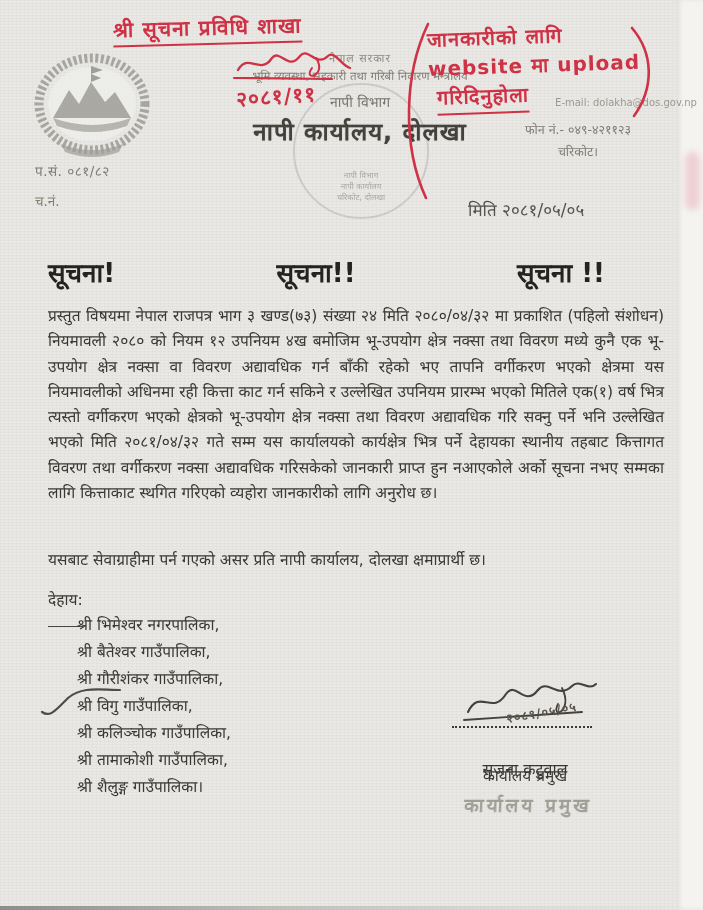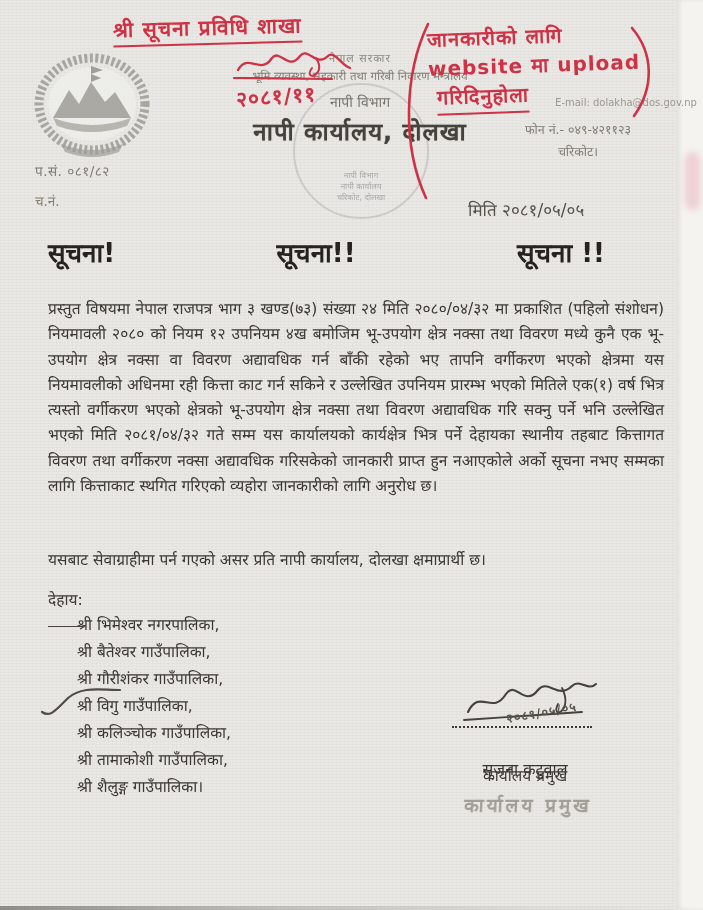--- a/index.html
+++ b/index.html
@@ -50,24 +50,24 @@
   .red-sig{left:232px;top:46px;width:126px;height:36px;}
   .red-date{left:236px;top:82px;font-size:21px;font-weight:600;transform:rotate(-4deg);letter-spacing:1px;}
   .paren-left{left:400px;top:22px;width:32px;height:178px;}
   .paren-right{left:628px;top:26px;width:28px;height:92px;}
   .note-side{left:428px;top:22px;width:230px;transform:rotate(-2deg);font-weight:600;}
   .note-side .l{font-size:20px;line-height:29px;letter-spacing:1px;white-space:nowrap;}
   .note-side .l3{display:inline-block;border-bottom:2px solid #cf3145;padding-bottom:1px;margin-left:8px;}
 
   
   .headings{left:48px;top:234px;width:557px;display:flex;justify-content:space-between;}
-  .headings div{font-size:26px;font-weight:700;color:#26231f;}
+  .headings div{font-size:26px;font-weight:700;color:#26231f;margin-top:20px;}
 
   
-  .para1{left:48px;top:297px;width:616px;font-size:15.5px;line-height:25.3px;text-align:justify;color:#3b3832;}
+  .para1{left:48px;top:304px;width:616px;font-size:15.5px;line-height:25.3px;text-align:justify;color:#3b3832;}
   .para2{left:48px;top:548px;width:616px;font-size:15.5px;color:#3b3832;}
   .dehaya{left:48px;top:588px;font-size:15.5px;color:#3b3832;}
   .dehaya span{border-bottom:1.5px solid #4a463f;padding-bottom:17px;}
   .muni-list{left:48px;top:612px;width:340px;font-size:15.5px;color:#3b3832;}
   .muni-list div{height:27px;line-height:27px;margin-left:29px;}
   .tickmark{left:38px;top:686px;width:86px;height:32px;opacity:.85;}
 
   
   .sig-scribble{left:462px;top:678px;width:140px;height:48px;}
   .sig-date{left:506px;top:704px;font-size:12.5px;color:#5a564e;transform:rotate(-10deg);font-weight:600;letter-spacing:1px;}

